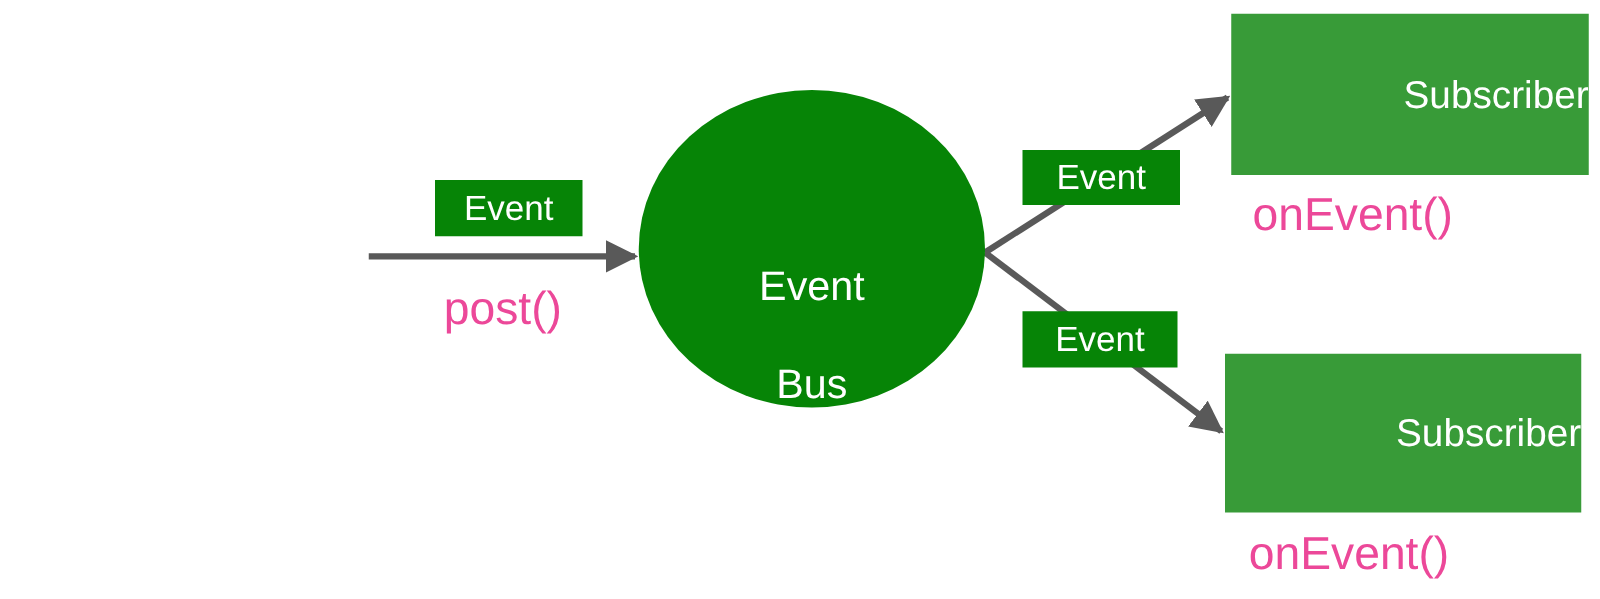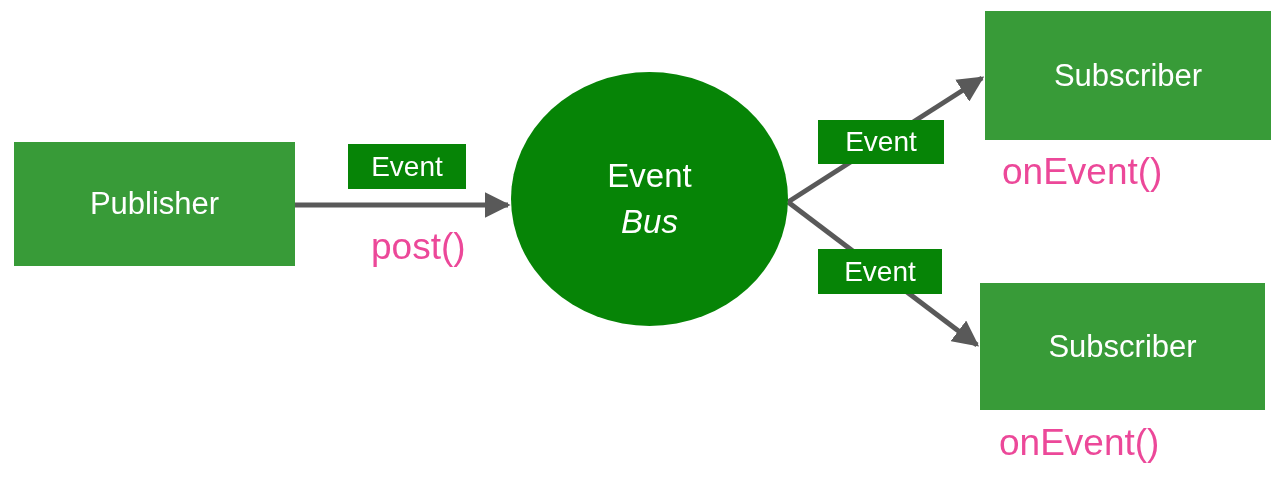--- a/index.html
+++ b/index.html
@@ -23,21 +23,21 @@
     top: 0;
     width: 1280px;
     height: 479px;
     pointer-events: none;
   }
 
   .node {
     position: absolute;
     display: flex;
     align-items: center;
-    justify-content: center;
+    justify-content: flex-end;
     box-sizing: border-box;
     color: #ffffff;
     font-family: "Liberation Sans", sans-serif;
     font-weight: 400;
     text-align: center;
     line-height: 1.15;
   }
 
   .box-publisher {
     left: 14px;
@@ -52,21 +52,21 @@
     left: 511px;
     top: 72px;
     width: 277px;
     height: 254px;
     background: #068406;
     border-radius: 50%;
     font-size: 33px;
     flex-direction: column;
   }
   .circle-bus .line1 { display:block; }
-  .circle-bus .line2 { display:block; margin-top: 8px; font-style: italic; }
+  .circle-bus .line2 { display:block; margin-top: 40px; }
 
   .box-subscriber-top {
     left: 985px;
     top: 11px;
     width: 286px;
     height: 129px;
     background: #389B38;
     font-size: 31px;
   }
 
@@ -112,21 +112,21 @@
 
   .plain-label {
     position: absolute;
     color: #ec4899;
     font-family: "Liberation Sans", sans-serif;
     font-size: 37px;
     line-height: 1;
     white-space: nowrap;
   }
   .label-post {
-    left: 371px;
+    left: 355px;
     top: 228px;
   }
   .label-onevent-top {
     left: 1002px;
     top: 153px;
   }
   .label-onevent-bottom {
     left: 999px;
     top: 424px;
   }
@@ -143,23 +143,20 @@
       </marker>
     </defs>
 
     <line x1="295" y1="205" x2="508" y2="205" stroke="#595959" stroke-width="5" marker-end="url(#arrowhead)"></line>
 
     <line x1="788" y1="202" x2="982" y2="78" stroke="#595959" stroke-width="5" marker-end="url(#arrowhead)"></line>
 
     <line x1="788" y1="202" x2="977" y2="345" stroke="#595959" stroke-width="5" marker-end="url(#arrowhead)"></line>
   </svg>
 
-  <div class="node box-publisher">
-    <span>Publisher</span>
-  </div>
 
   <div class="node circle-bus">
     <span class="line1">Event</span>
     <span class="line2">Bus</span>
   </div>
 
   <div class="node box-subscriber-top">
     <span>Subscriber</span>
   </div>
 

